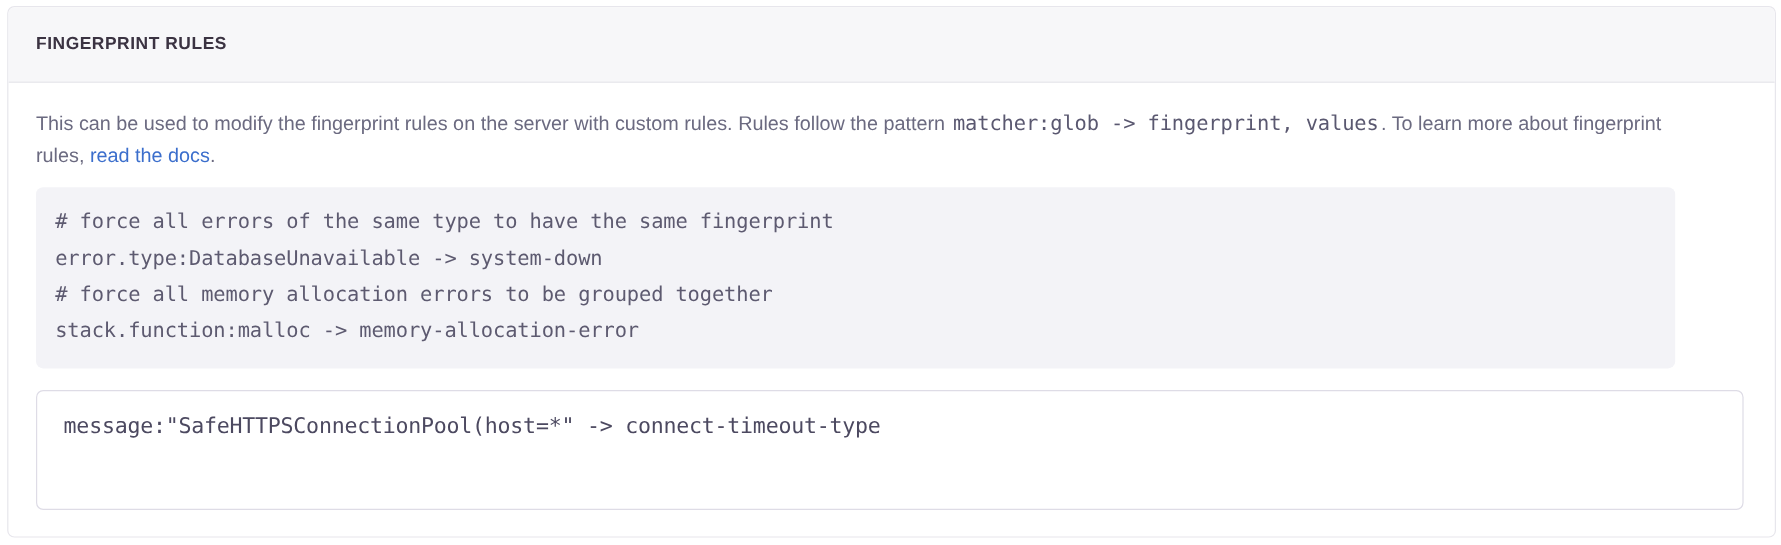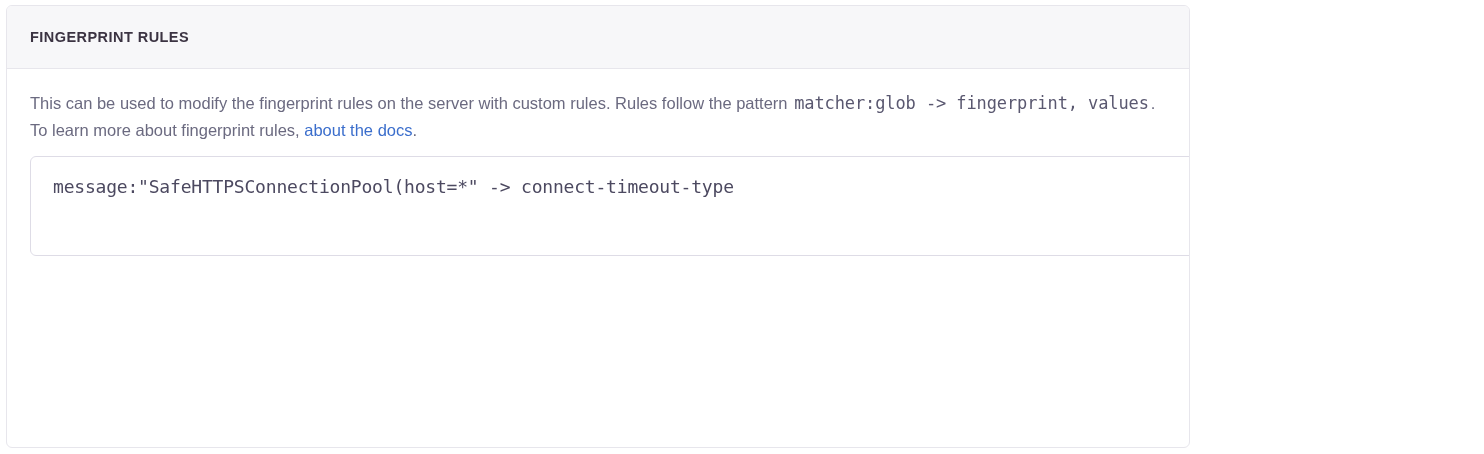--- a/index.html
+++ b/index.html
@@ -11,21 +11,21 @@
     width: 1484px;
     height: 454px;
     font-family: "Liberation Sans", sans-serif;
     -webkit-font-smoothing: antialiased;
   }
 
   .panel {
     position: absolute;
     left: 6px;
     top: 5px;
-    width: 1184px;
+    width: 1474px;
     height: 443px;
     box-sizing: border-box;
     background: #ffffff;
     border: 1px solid #e7e6ec;
     border-radius: 6px;
     overflow: hidden;
   }
 
   .panel-header {
     height: 63px;
@@ -112,19 +112,23 @@
 <body>
 
 <div class="panel">
 
   <div class="panel-header">
     <div class="panel-title">FINGERPRINT RULES</div>
   </div>
 
   <div class="panel-body">
 
-    <p class="description"><span>This can be used to modify the fingerprint rules on the server with custom rules. Rules follow the pattern </span><code class="inline-code">matcher:glob -&gt; fingerprint, values</code><span>. To learn more about fingerprint rules, </span><a class="doc-link" href="#">about the docs</a><span>.</span></p>
+    <p class="description"><span>This can be used to modify the fingerprint rules on the server with custom rules. Rules follow the pattern </span><code class="inline-code">matcher:glob -&gt; fingerprint, values</code><span>. To learn more about fingerprint rules, </span><a class="doc-link" href="#">read the docs</a><span>.</span></p>
 
+    <pre class="code-block"># force all errors of the same type to have the same fingerprint
+error.type:DatabaseUnavailable -&gt; system-down
+# force all memory allocation errors to be grouped together
+stack.function:malloc -&gt; memory-allocation-error</pre>
 
     <textarea class="rules-input" spellcheck="false" placeholder="matcher:glob -&gt; fingerprint, values" style="">message:"SafeHTTPSConnectionPool(host=*" -&gt; connect-timeout-type</textarea>
 
   </div>
 </div>
 
 </body></html>

